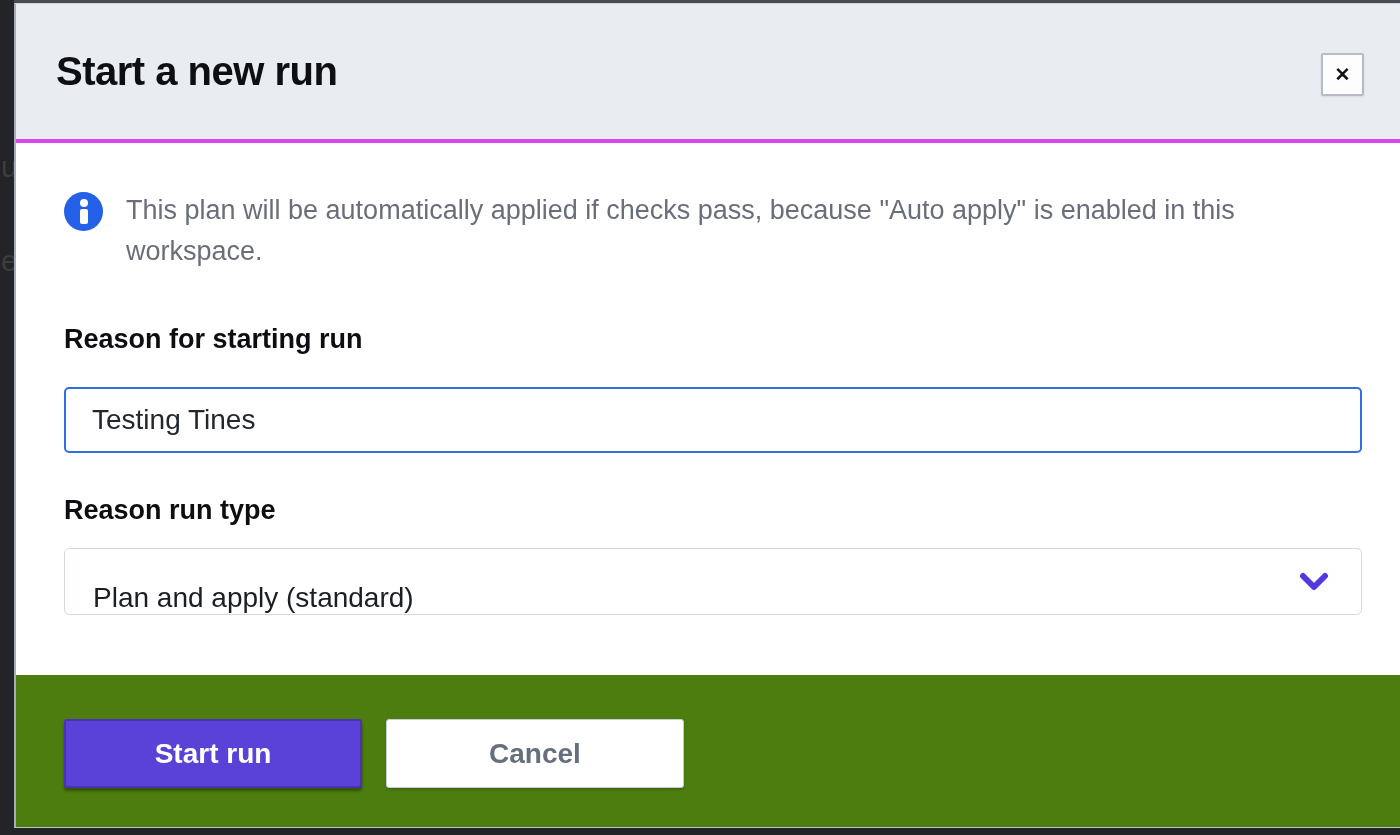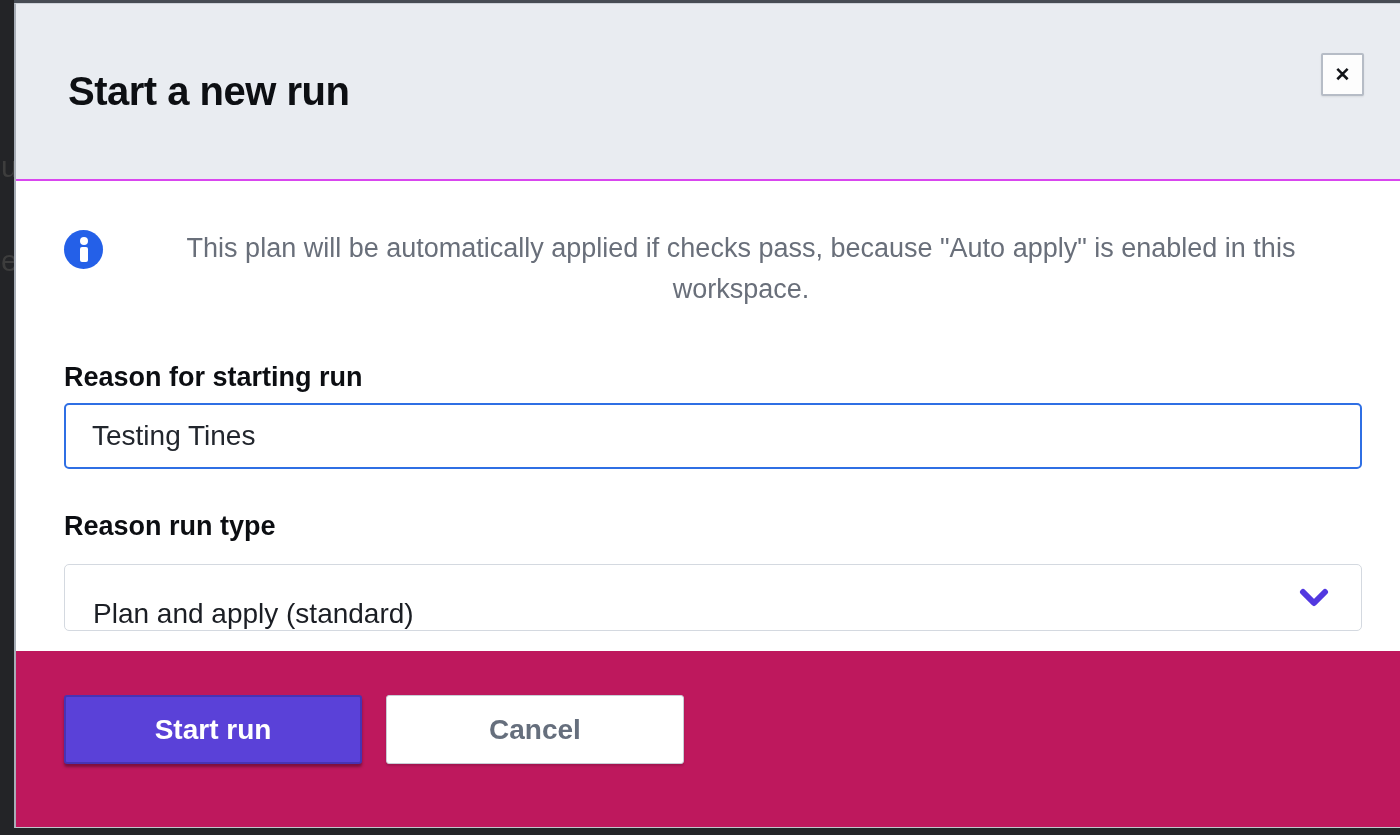--- a/index.html
+++ b/index.html
@@ -36,26 +36,26 @@
     background: #ffffff;
     border-left: 2px solid #a7adb6;
     border-top: 1px solid #ced3da;
     border-bottom: 1px solid #c0c5cc;
     display: flex;
     flex-direction: column;
   }
 
   .modal-header {
     position: relative;
-    height: 177px;
+    height: 139px;
     background: #e9ecf1;
-    border-bottom: 2px solid #d946ef;
+    border-bottom: 4px solid #d946ef;
     display: flex;
     align-items: center;
-    padding-left: 52px;
+    padding-left: 40px;
     flex: 0 0 auto;
   }
   .modal-title {
     font-size: 40px;
     font-weight: bold;
     color: #0d0f13;
     letter-spacing: -0.5px;
   }
   .close-btn {
     position: absolute;
@@ -107,33 +107,32 @@
     width: 8px; height: 15px;
     border-radius: 2px;
     background: #ffffff;
   }
   .info-text {
     margin-left: 23px;
     font-size: 27px;
     line-height: 41px;
     color: #696f7a;
     max-width: 1230px;
-    text-align: center;
   }
 
   .field-label {
     font-size: 27px;
     font-weight: bold;
     color: #0c0e12;
   }
   .label-reason { margin-top: 52px; }
   .label-runtype { margin-top: 42px; }
 
   .reason-input {
-    margin-top: 10px;
+    margin-top: 32px;
     display: block;
     width: 100%;
     height: 66px;
     border: 2px solid #2f6fe4;
     border-radius: 5px;
     outline: none;
     padding: 0 26px;
     font-family: "Liberation Sans", sans-serif;
     font-size: 28px;
     color: #22262d;
@@ -160,22 +159,22 @@
   .select-chevron {
     position: absolute;
     right: 32px;
     top: 50%;
     transform: translateY(-50%);
     width: 30px; height: 20px;
   }
 
   .modal-footer {
     flex: 0 0 auto;
-    height: 176px;
-    background: #be185d;
+    height: 152px;
+    background: #4d7c0f;
     display: flex;
     align-items: flex-start;
     padding: 44px 0 8px 48px;
   }
   .btn {
     width: 298px;
     height: 69px;
     font-family: "Liberation Sans", sans-serif;
     font-size: 28px;
     font-weight: bold;

